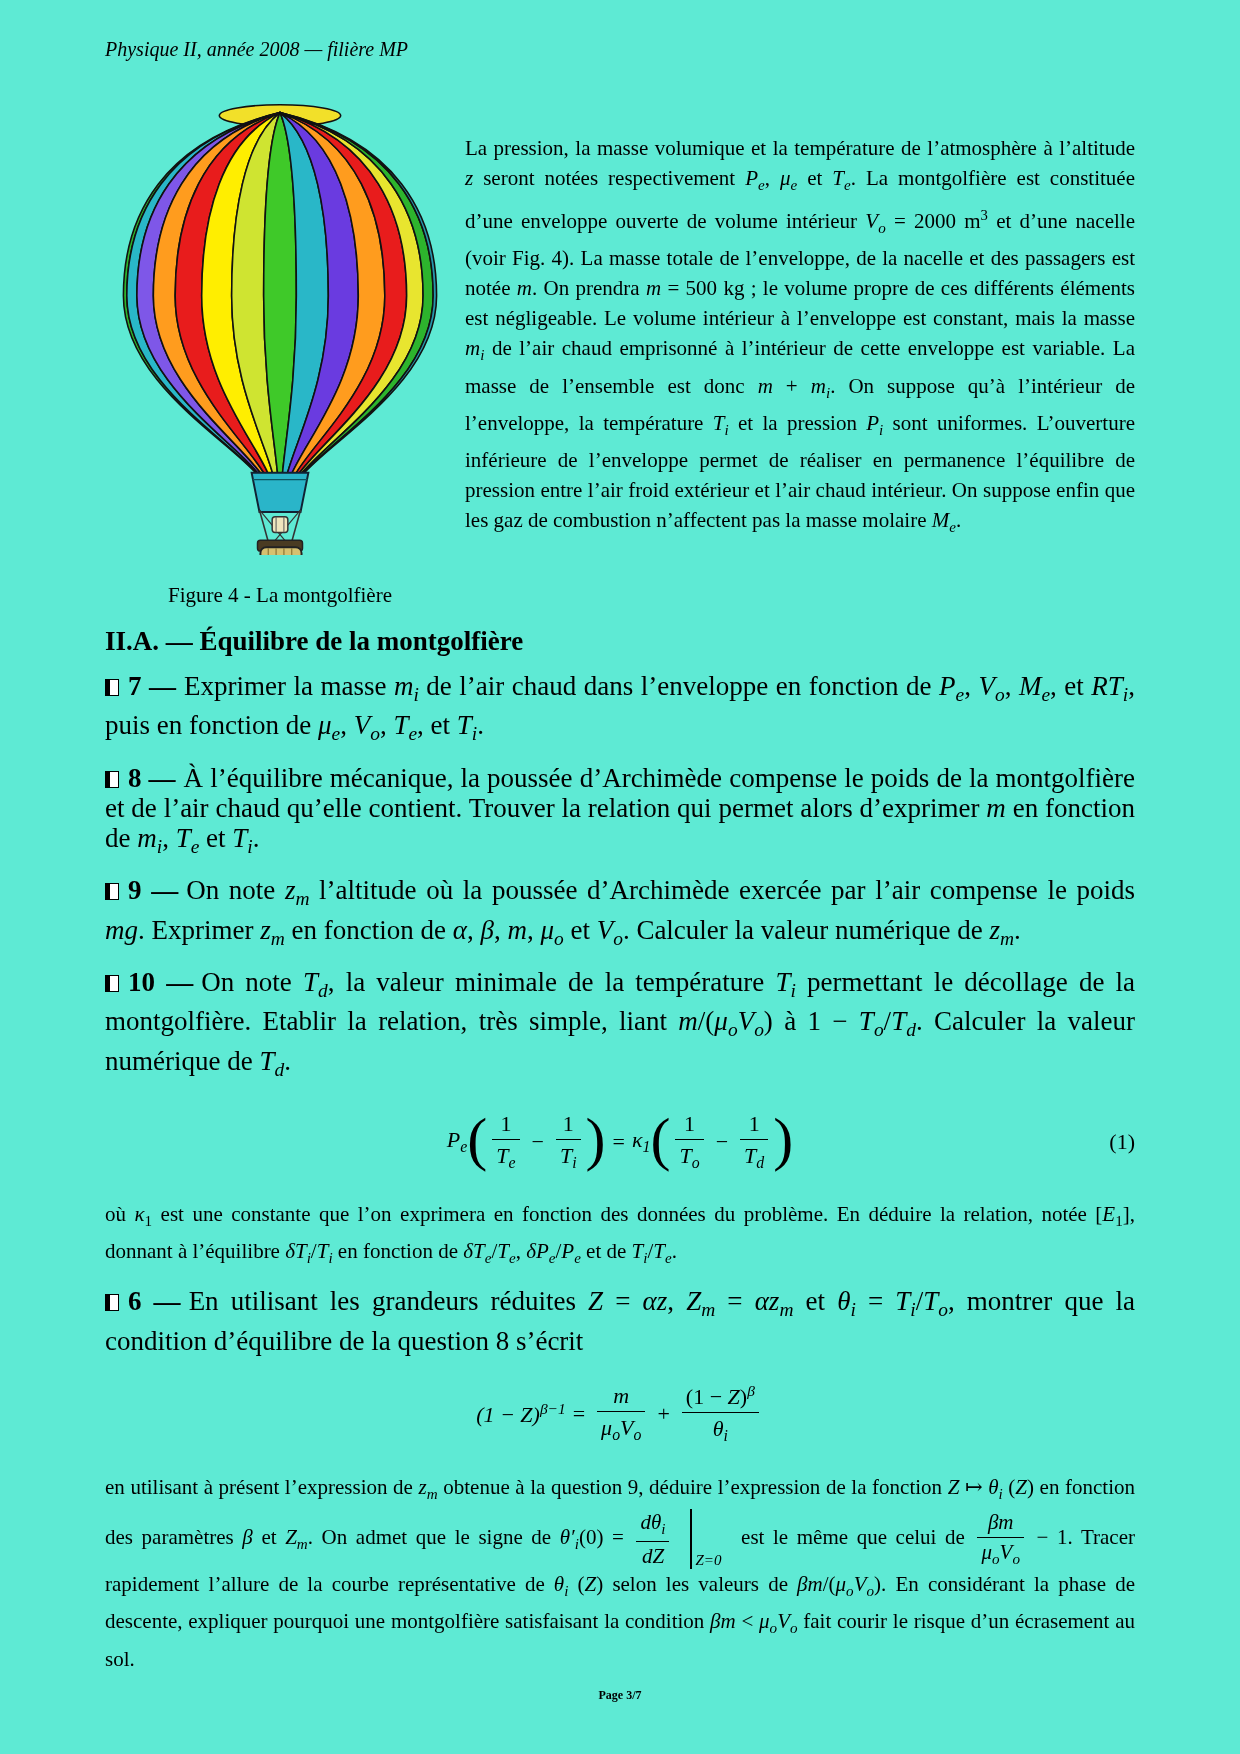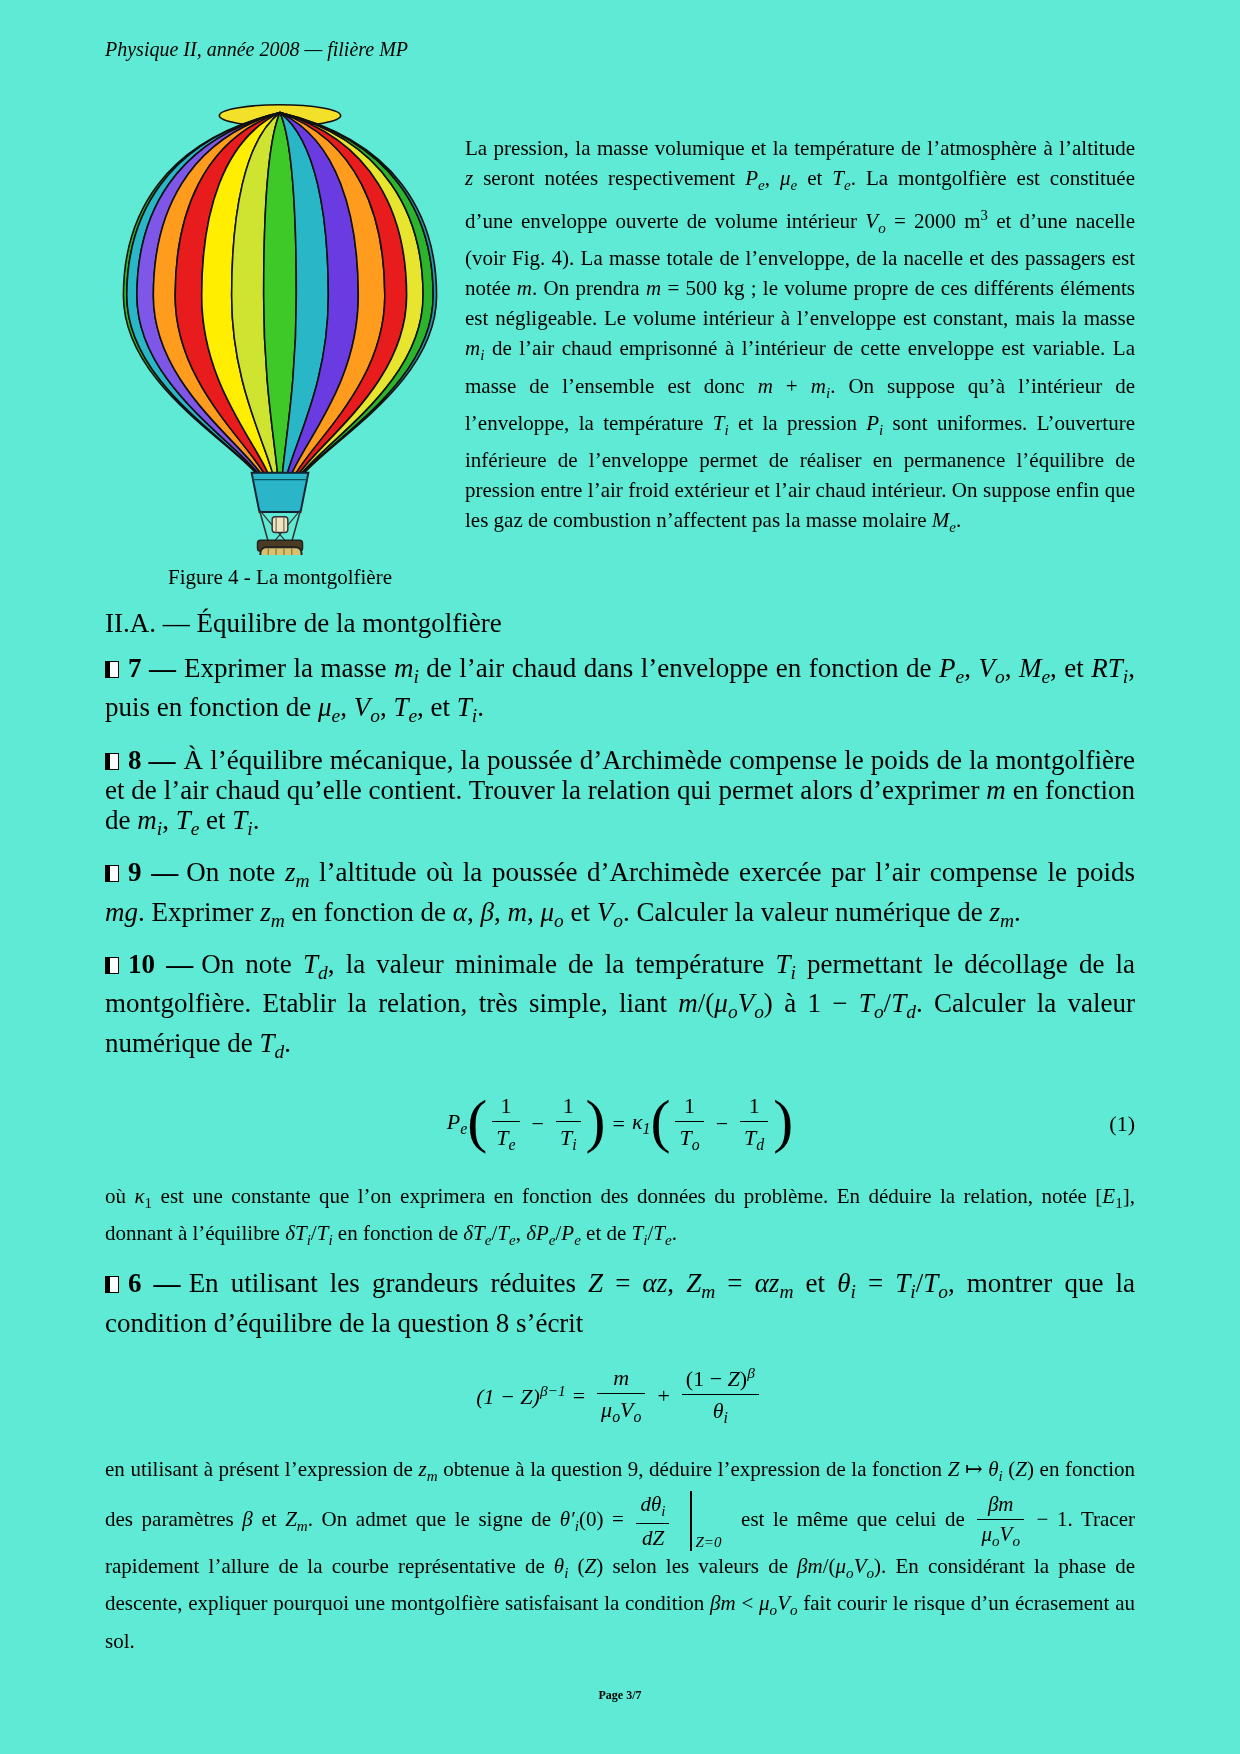--- a/index.html
+++ b/index.html
@@ -9,24 +9,24 @@
     margin:0 auto;
     background:#5eead4;
     font-family:"Liberation Serif","DejaVu Serif",serif;
     color:#000;
     overflow:hidden;
   }
   .content{padding:38px 105px 0 105px;}
   .doc-header{font-style:italic;font-size:20px;margin:0 0 34px 0;}
   .fig-row{display:flex;}
   .fig-col{width:350px;flex:0 0 350px;text-align:center;}
-  .fig-caption{font-size:21px;margin-top:6px;}
+  .fig-caption{font-size:21px;margin-top:24px;}
   .intro-col{flex:1;padding:38px 0 0 10px;}
   p.justified{ text-align:justify;font-size:21px;line-height:30px;margin:0;}
-  .section-title{font-weight:normal;font-size:27px;margin:18px 0 14px 0;}
+  .section-title{font-weight:bold;font-size:27px;margin:18px 0 14px 0;}
   .question{ text-align:justify;font-size:27px;line-height:30px;margin:13px 0;}
   .qbox{
     display:inline-block;width:12px;height:15px;
     border:1.6px solid #000;
     background:linear-gradient(90deg,#000 0 30%, #fff 30%);
     margin-right:9px;vertical-align:-1px;
   }
   .qnum{font-weight:bold;margin-right:8px;}
   sub{font-size:72%;}
   sup{font-size:70%;}

